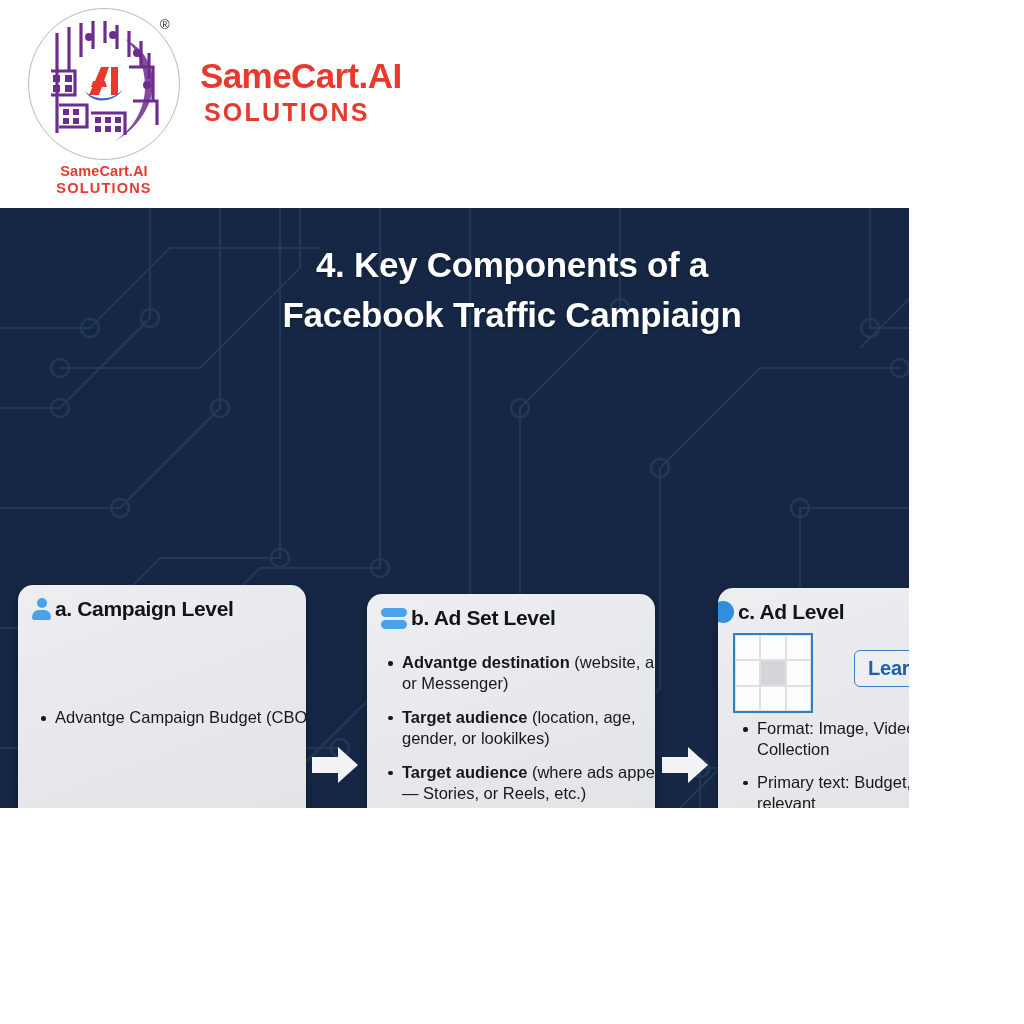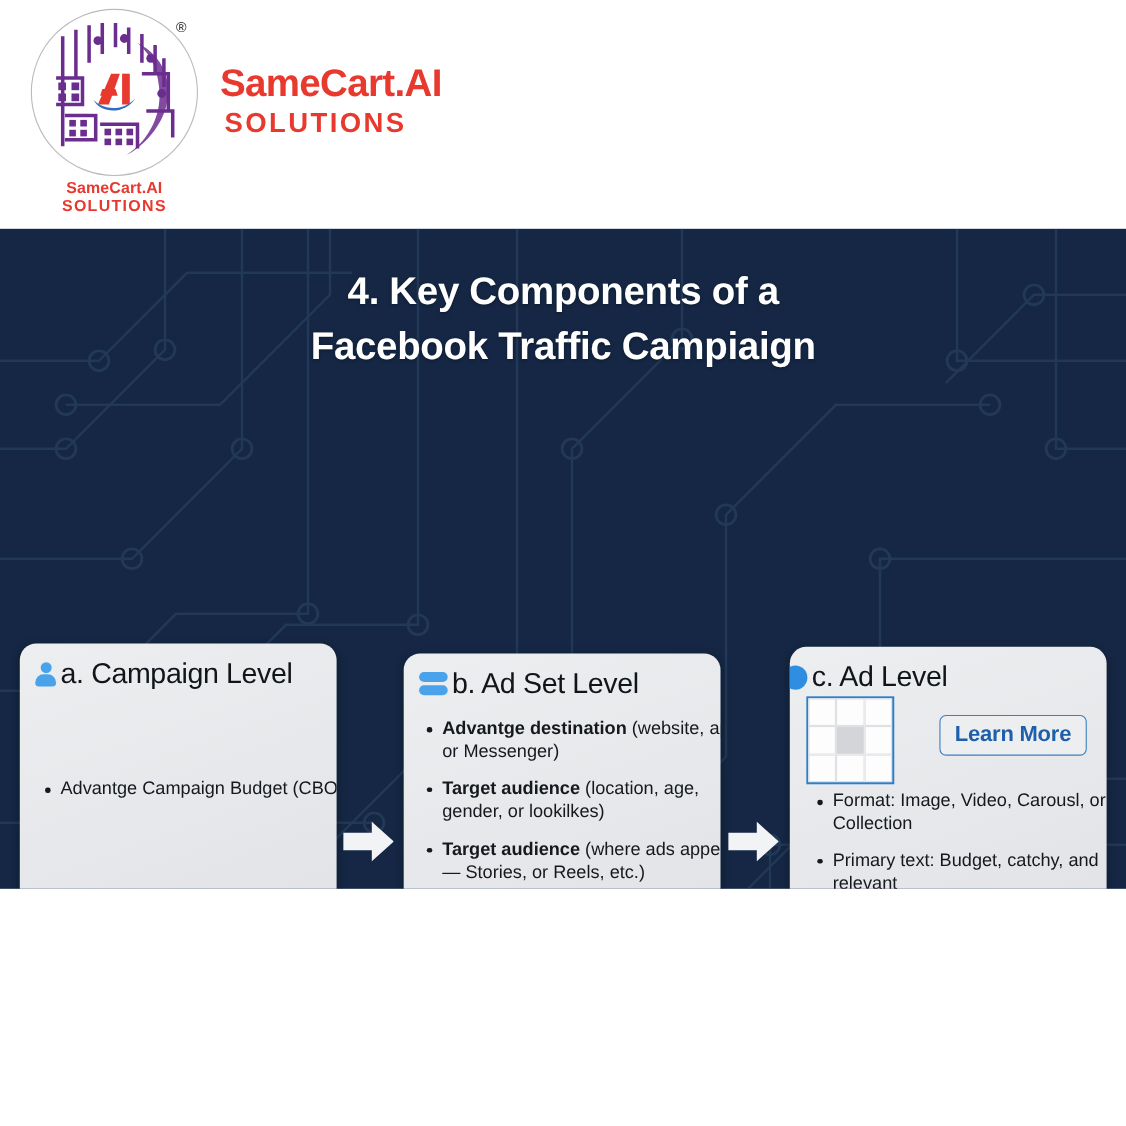--- a/index.html
+++ b/index.html
@@ -49,21 +49,21 @@
     font-size:35px;font-weight:bold;color:#e8392f;letter-spacing:-.6px;
     line-height:1;
   }
   #brand-sub{
     font-size:25px;font-weight:bold;color:#e8392f;letter-spacing:2.2px;
     line-height:1;margin-top:7px;margin-left:4px;
   }
 
   
   #navy-band{
-    position:absolute;left:0;top:208px;width:1024px;height:600px;
+    position:absolute;left:0;top:208px;width:909px;height:600px;
     background:#152744;
     overflow:hidden;
   }
   #circuit-bg{position:absolute;left:0;top:0;width:1024px;height:600px;opacity:.55;}
 
   
   #slide-title{
     position:absolute;left:0;top:32px;width:1024px;
     text-align:center;color:#ffffff;
     font-size:35px;font-weight:bold;line-height:1.44;
@@ -82,21 +82,21 @@
   }
   #card-campaign{left:18px;top:377px;width:288px;height:360px;}
   #card-adset{left:367px;top:386px;width:288px;height:360px;}
   #card-ad{left:718px;top:380px;width:288px;height:362px;}
 
   .card-head{
     position:absolute;left:14px;top:12px;
     display:flex;align-items:center;
   }
   .card-head .title{
-    font-size:26px;font-weight:normal;letter-spacing:-.35px;
+    font-size:21px;font-weight:bold;letter-spacing:-.35px;
     color:#111418;white-space:nowrap;text-align:center;
   }
   .head-icon{
     display:inline-block;position:relative;margin-right:4px;flex:none;
   }
 
   
   .icon-person{width:19px;height:22px;}
   .icon-person .ph{
     position:absolute;left:4.5px;top:0;width:10px;height:10px;

